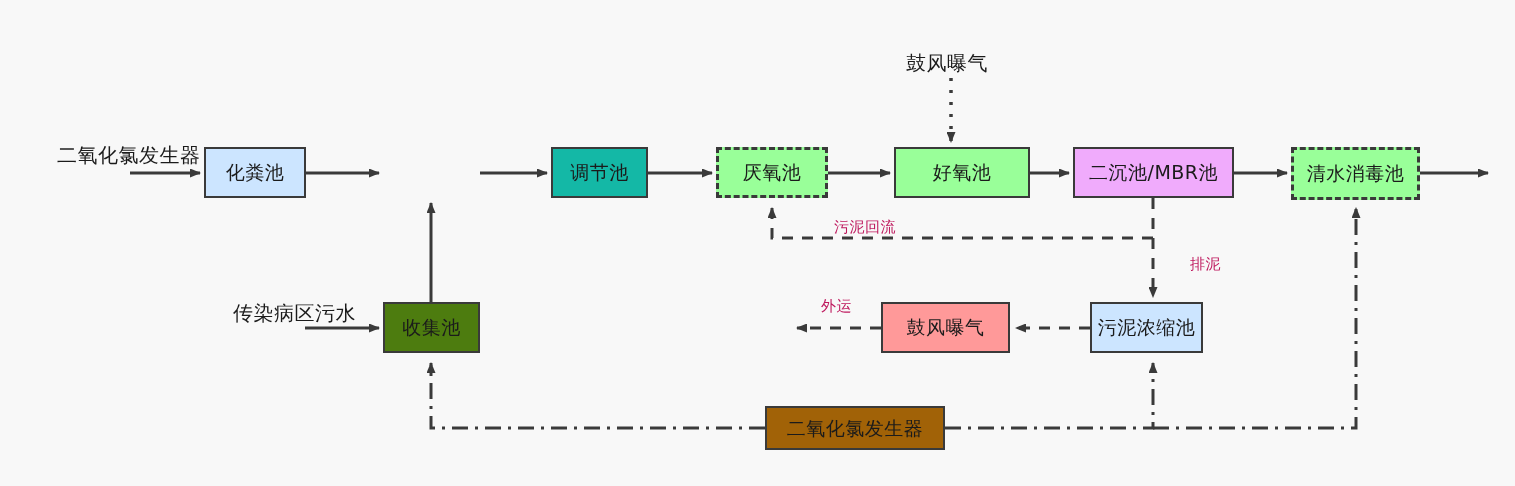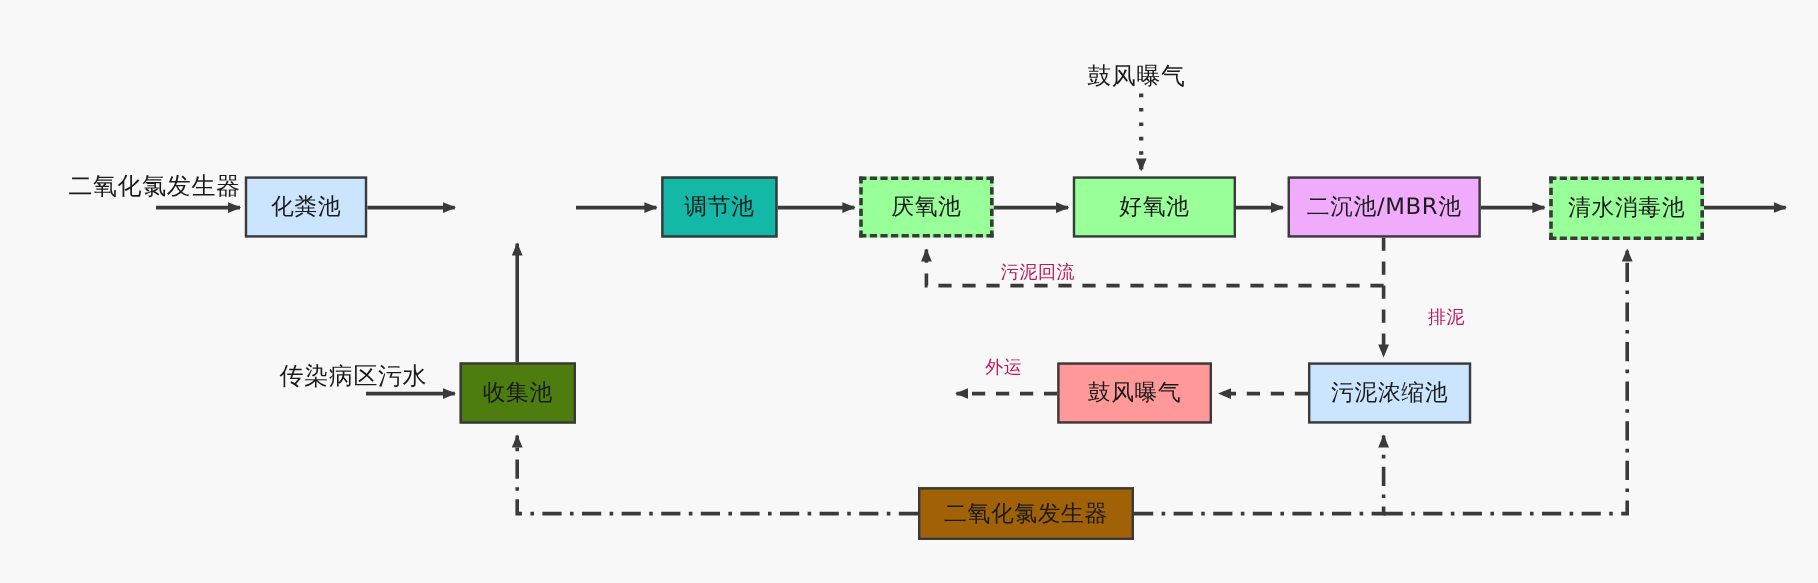--- a/index.html
+++ b/index.html
@@ -162,21 +162,21 @@
   </div>
 
   <div class="node" style="left:383px; top:302px; width:97px; height:51px; background:#4d7c0f;align-items:center;">
     <span>收集池</span>
   </div>
 
   <div class="node" style="left:881px; top:302px; width:129px; height:51px; background:#ff9999;">
     <span>鼓风曝气</span>
   </div>
 
-  <div class="node" style="left:1090px; top:302px; width:136px; height:51px; background:#cce5ff;">
+  <div class="node" style="left:1090px; top:302px; width:113px; height:51px; background:#cce5ff;">
     <span>污泥浓缩池</span>
   </div>
 
   <div class="node" style="left:765px; top:406px; width:180px; height:44px; background:#a16207;">
     <span>二氧化氯发生器</span>
   </div>
 
   <div class="io-label" style="left:57px; top:142px;">
     <span>二氧化氯发生器</span>
   </div>

